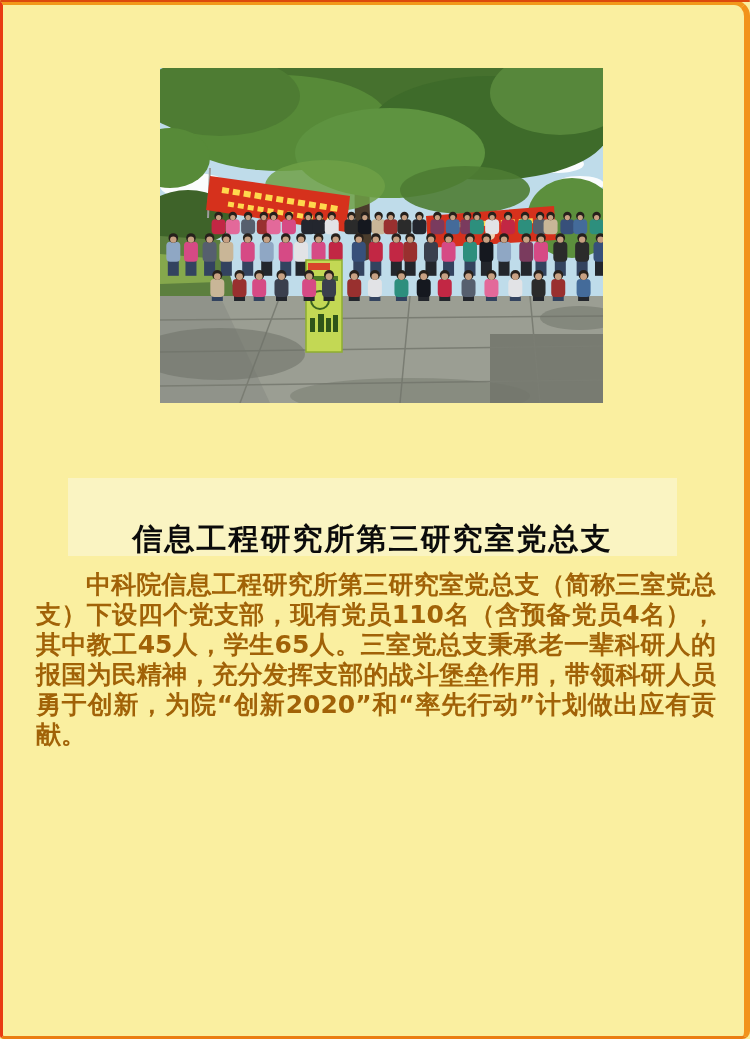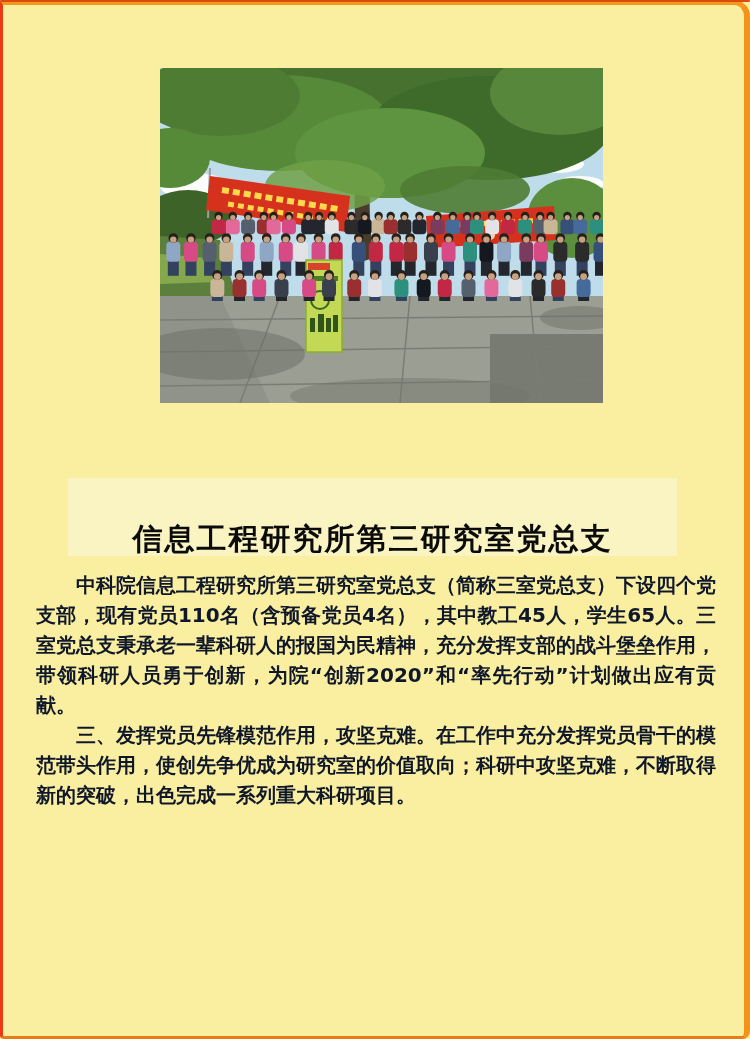--- a/index.html
+++ b/index.html
@@ -29,21 +29,21 @@
     background:#FAF4C2;
     display:flex;align-items:center;justify-content:center;
   }
   .title-text{
     font-size:30px;font-weight:900;color:#0b0b0b;letter-spacing:2px;
     white-space:nowrap;
     margin-top:44px;
   }
   .article{
     position:absolute;left:36px;top:570px;width:680px;
-    font-size:20px;line-height:30px;font-weight:700;color:#0f172a;
+    font-size:25px;line-height:30px;font-weight:700;color:#a16207;
     text-align:justify;
   }
   .article p{margin:0;text-indent:2em;}
 </style>
 </head>
 <body>
 
 <div class="page">
   <div class="frame"></div>
 
@@ -511,15 +511,14 @@
         </g>
     </svg>
   </div>
 
   <div class="title-box">
     <div class="title-text">信息工程研究所第三研究室党总支</div>
   </div>
 
   <div class="article">
     <p>中科院信息工程研究所第三研究室党总支（简称三室党总支）下设四个党支部，现有党员110名（含预备党员4名），其中教工45人，学生65人。三室党总支秉承老一辈科研人的报国为民精神，充分发挥支部的战斗堡垒作用，带领科研人员勇于创新，为院“创新2020”和“率先行动”计划做出应有贡献。</p>
-    <p>三、发挥党员先锋模范作用，攻坚克难。在工作中充分发挥党员骨干的模范带头作用，使创先争优成为研究室的价值取向；科研中攻坚克难，不断取得新的突破，出色完成一系列重大科研项目。</p>
   </div>
 </div>
 
 </body></html>

